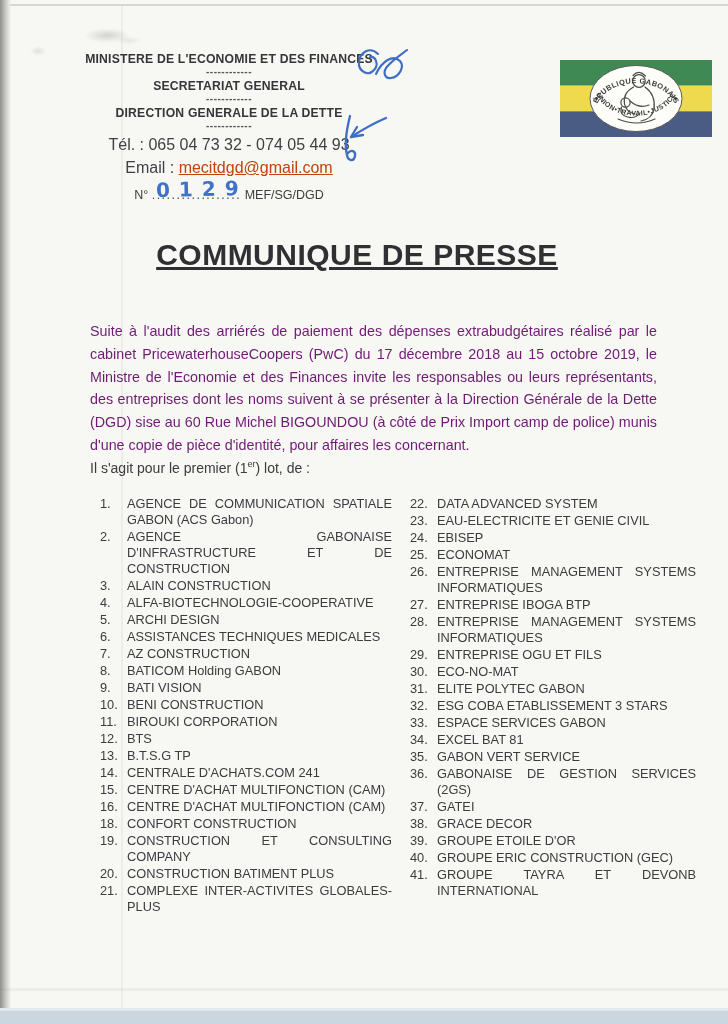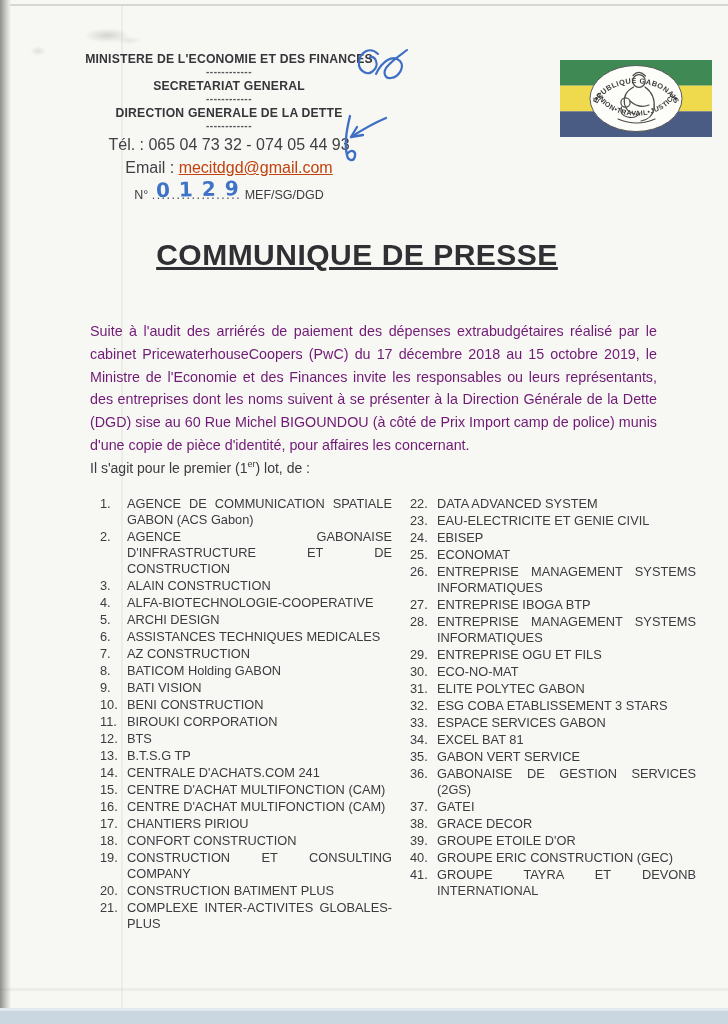--- a/index.html
+++ b/index.html
@@ -211,24 +211,20 @@
         </li>
         <li>
           <span class="num">15.</span>
           <span class="txt">CENTRE D'ACHAT MULTIFONCTION (CAM)</span>
         </li>
         <li>
           <span class="num">16.</span>
           <span class="txt">CENTRE D'ACHAT MULTIFONCTION (CAM)</span>
         </li>
         <li>
-          <span class="num">17.</span>
-          <span class="txt">CHANTIERS PIRIOU</span>
-        </li>
-        <li>
           <span class="num">18.</span>
           <span class="txt">CONFORT CONSTRUCTION</span>
         </li>
         <li>
           <span class="num">19.</span>
           <span class="txt">CONSTRUCTION ET CONSULTING COMPANY</span>
         </li>
         <li>
           <span class="num">20.</span>
           <span class="txt">CONSTRUCTION BATIMENT PLUS</span>

